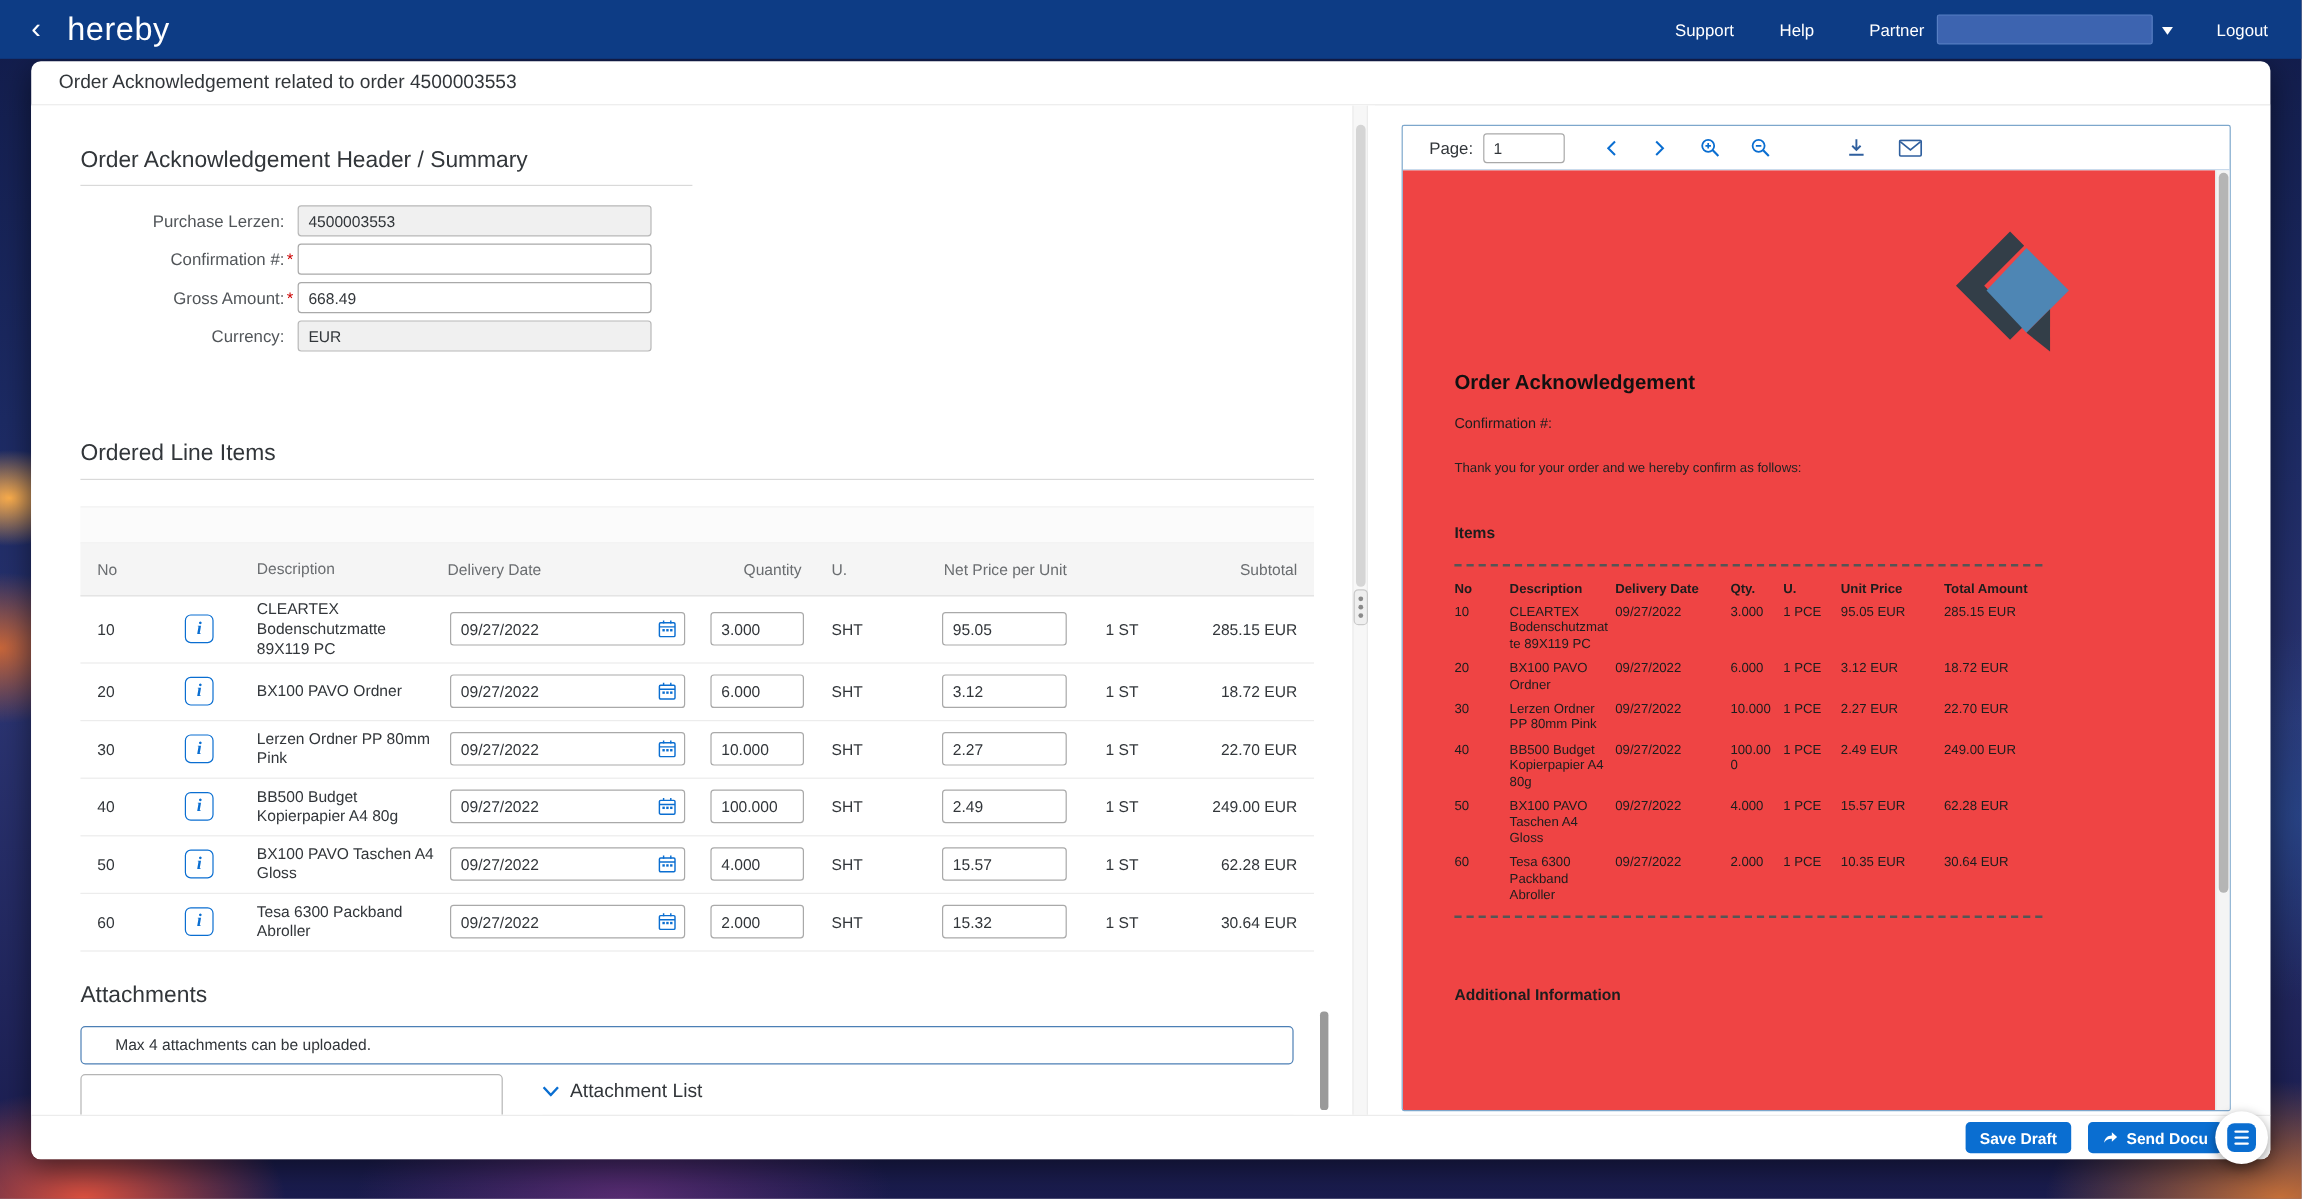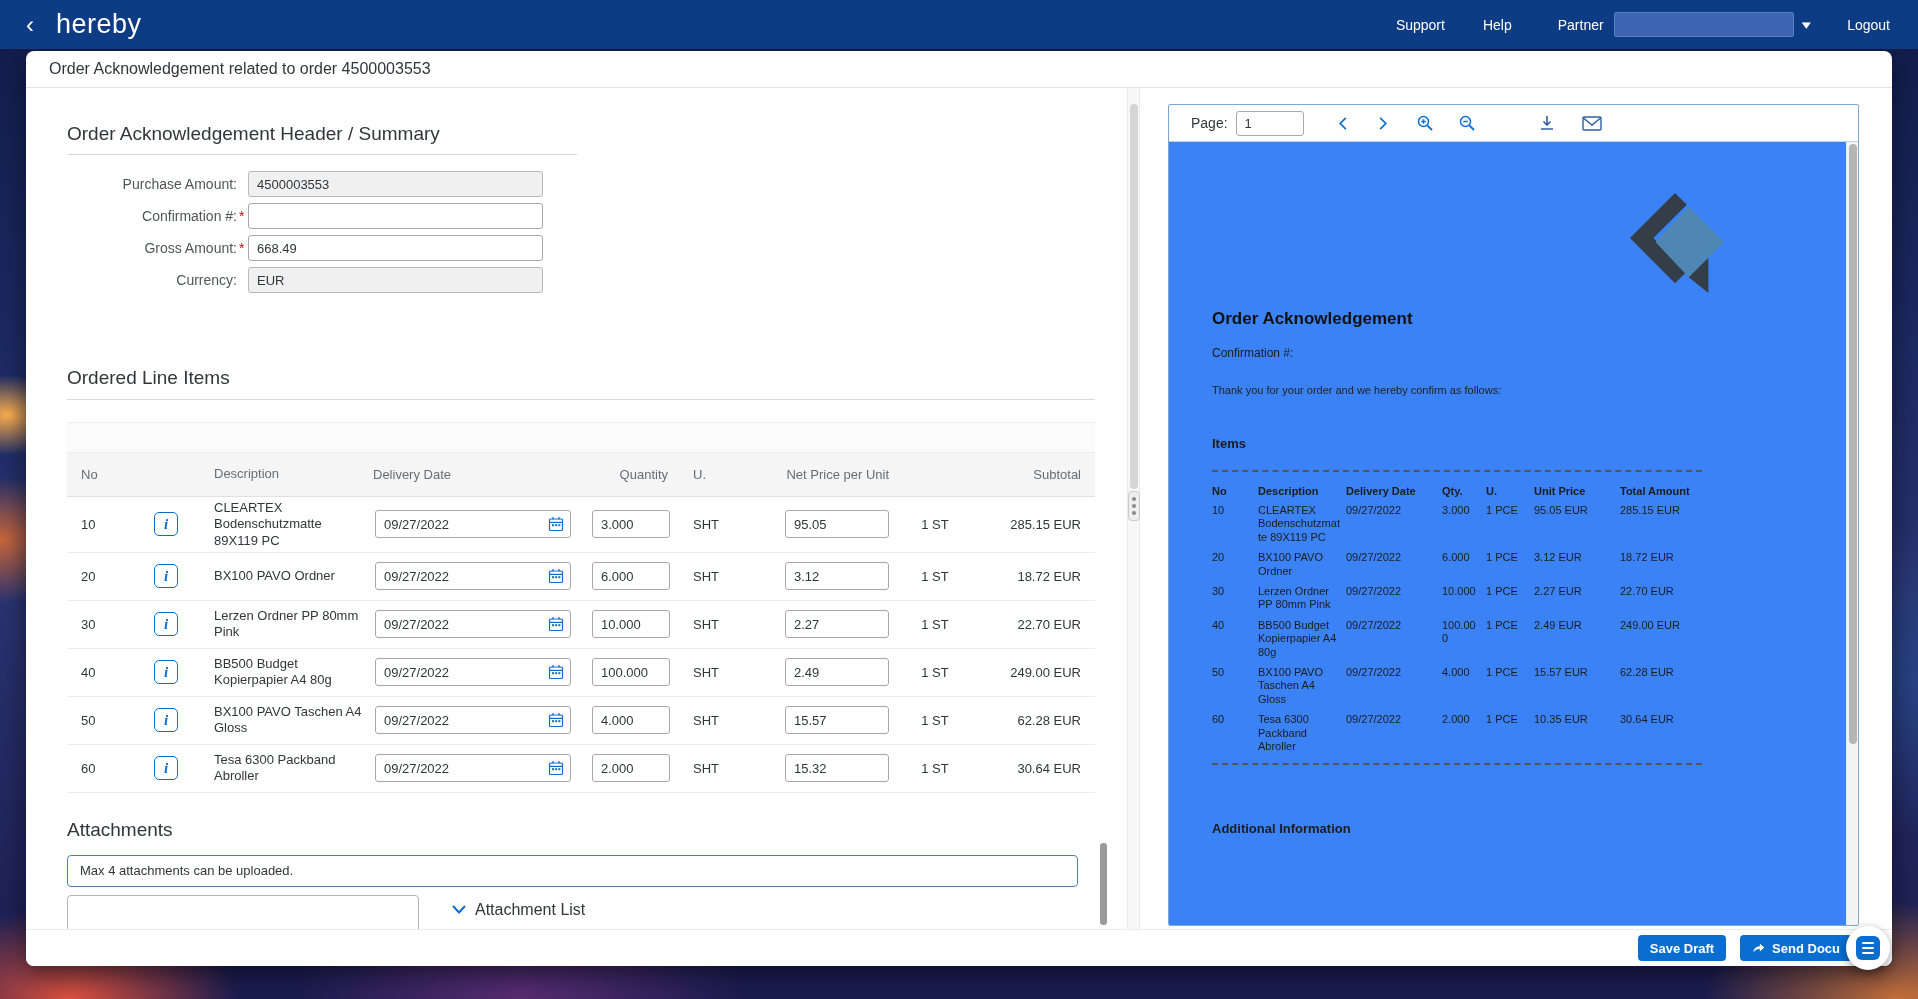--- a/index.html
+++ b/index.html
@@ -66,21 +66,21 @@
   .info-btn{width:24px;height:24px;border:1px solid #0a6ed1;border-radius:5px;background:#fff;color:#0a6ed1;display:flex;align-items:center;justify-content:center;cursor:pointer;margin-left:27px;}
   .info-btn span{font-family:"Liberation Serif",serif;font-style:italic;font-weight:bold;font-size:15px;line-height:1;}
   .date-wrap{display:inline-flex;align-items:center;width:196px;height:28px;border:1px solid #a9a9a9;border-radius:3px;background:#fff;margin-left:10px;}
   .date-wrap input{flex:1;min-width:0;border:none;outline:none;font-size:13px;color:#32363a;padding-left:8px;background:transparent;}
   .date-cal{width:28px;height:100%;display:flex;align-items:center;justify-content:center;cursor:pointer;border:none;background:transparent;}
   .ipt{height:28px;border:1px solid #a9a9a9;border-radius:3px;font-size:13px;color:#32363a;padding:0 8px;background:#fff;}
   .ipt.qty{width:78px;margin-left:2px;}
   .ipt.price{width:104px;margin-left:5px;}
   
   .attach{margin-top:26px;}
-  .attach-msg{margin-top:14px;width:1011px;height:32px;border:1px solid #4c7fb5;border-radius:4px;display:flex;align-items:center;padding-left:12px;font-size:13px;color:#32363a;background:#fff;}
+  .attach-msg{margin-top:14px;width:1011px;height:32px;border:1px solid #4c7fb5;border-radius:4px;display:flex;align-items:center;padding-left:28px;font-size:13px;color:#32363a;background:#fff;}
   .attach-row{margin-top:8px;display:flex;align-items:flex-start;}
   .attach-input{width:352px;height:40px;border:1px solid #b5b5b5;border-radius:4px;background:#fff;}
   .attach-list{margin-left:33px;margin-top:6px;width:626px;}
   .attach-list-head{display:flex;align-items:center;gap:9px;cursor:pointer;}
   .attach-list-label{font-size:16px;color:#32363a;}
   .attach-list-bar{margin-top:10px;height:30px;background:#f2f2f2;border-bottom:1px solid #e0e0e0;}
   
   .splitter{position:absolute;left:1101px;top:0;bottom:0;width:13px;background:#f7f7f7;border-left:1px solid #ececec;border-right:1px solid #ececec;cursor:col-resize;}
   .splitter-thumb{position:absolute;left:2px;top:16px;width:8px;height:385px;background:#d5d5d5;border-radius:4px;}
   .splitter-grip{position:absolute;left:0px;top:403px;width:12px;height:30px;background:#efefef;border:1px solid #c9c9c9;border-radius:4px;display:flex;flex-direction:column;align-items:center;justify-content:center;gap:3px;}
@@ -88,21 +88,21 @@
   .inner-thumb{position:absolute;left:1074px;top:755px;width:7px;height:82px;background:#9a9a9a;border-radius:3px;}
   
   .pdf-panel{position:absolute;left:1142px;top:16px;width:691px;bottom:3px;border:1px solid #7da7cc;border-radius:2px;background:#fff;overflow:hidden;}
   .pdf-toolbar{height:37px;border-bottom:1px solid #bcd2e8;display:flex;align-items:center;padding-left:22px;}
   .pdf-page-label{font-size:14px;color:#32363a;}
   .pdf-page-input{width:68px;height:25px;border:1px solid #a9a9a9;border-radius:3px;font-size:13px;padding:0 8px;margin-left:8px;color:#32363a;}
   .tbtn{border:none;background:transparent;cursor:pointer;display:flex;align-items:center;justify-content:center;padding:2px;}
   .tbtn.prev{margin-left:30px;} .tbtn.next{margin-left:20px;}
   .tbtn.zin{margin-left:22px;} .tbtn.zout{margin-left:20px;}
   .tbtn.dl{margin-left:58px;} .tbtn.mail{margin-left:22px;}
-  .pdf-viewport{position:absolute;top:37px;bottom:0;left:0;right:12px;overflow:hidden;background:#3b82f6;}
+  .pdf-viewport{position:absolute;top:37px;bottom:0;left:0;right:12px;overflow:hidden;background:#ef4444;}
   .pdf-scroll{position:absolute;top:37px;bottom:0;right:0;width:12px;background:#f4f4f4;border-left:1px solid #e5e5e5;}
   .pdf-scroll-thumb{position:absolute;top:2px;left:2px;width:8px;height:600px;background:#b5b5b5;border-radius:4px;}
   .doc{position:relative;padding:49px 0 0 43px;width:560px;font-size:11px;color:#1d1d1d;}
   .doc-logo{position:absolute;left:459px;top:49px;}
   .doc-title{margin-top:118px;font-size:17px;font-weight:bold;color:#111;}
   .doc-conf{margin-top:17px;font-size:12px;}
   .doc-intro{margin-top:24px;font-size:11px;color:#222;}
   .doc-items-title{margin-top:40px;font-size:13px;font-weight:bold;}
   .doc-dash{width:490px;border-top:2px dashed #555;margin-top:19px;}
   .doc-grid{display:grid;grid-template-columns:46px 88px 96px 44px 48px 86px 82px;width:490px;}
@@ -140,21 +140,21 @@
   <div class="card-header">Order Acknowledgement related to order 4500003553</div>
 
   <div class="card-body">
 
     <div class="left-region">
       <div class="left-inner">
         <div class="sec-title sec1-title">Order Acknowledgement Header / Summary</div>
 
         <div class="form">
           <div class="f-row">
-            <span class="f-label">Purchase Amount:</span>
+            <span class="f-label">Purchase Lerzen:</span>
             <span class="noreq"></span>
             <input class="f-input ro" readonly="" value="4500003553" style="">
           </div>
           <div class="f-row">
             <span class="f-label">Confirmation #:</span>
             <span class="req">*</span>
             <input class="f-input" value="" style="">
           </div>
           <div class="f-row">
             <span class="f-label">Gross Amount:</span>

